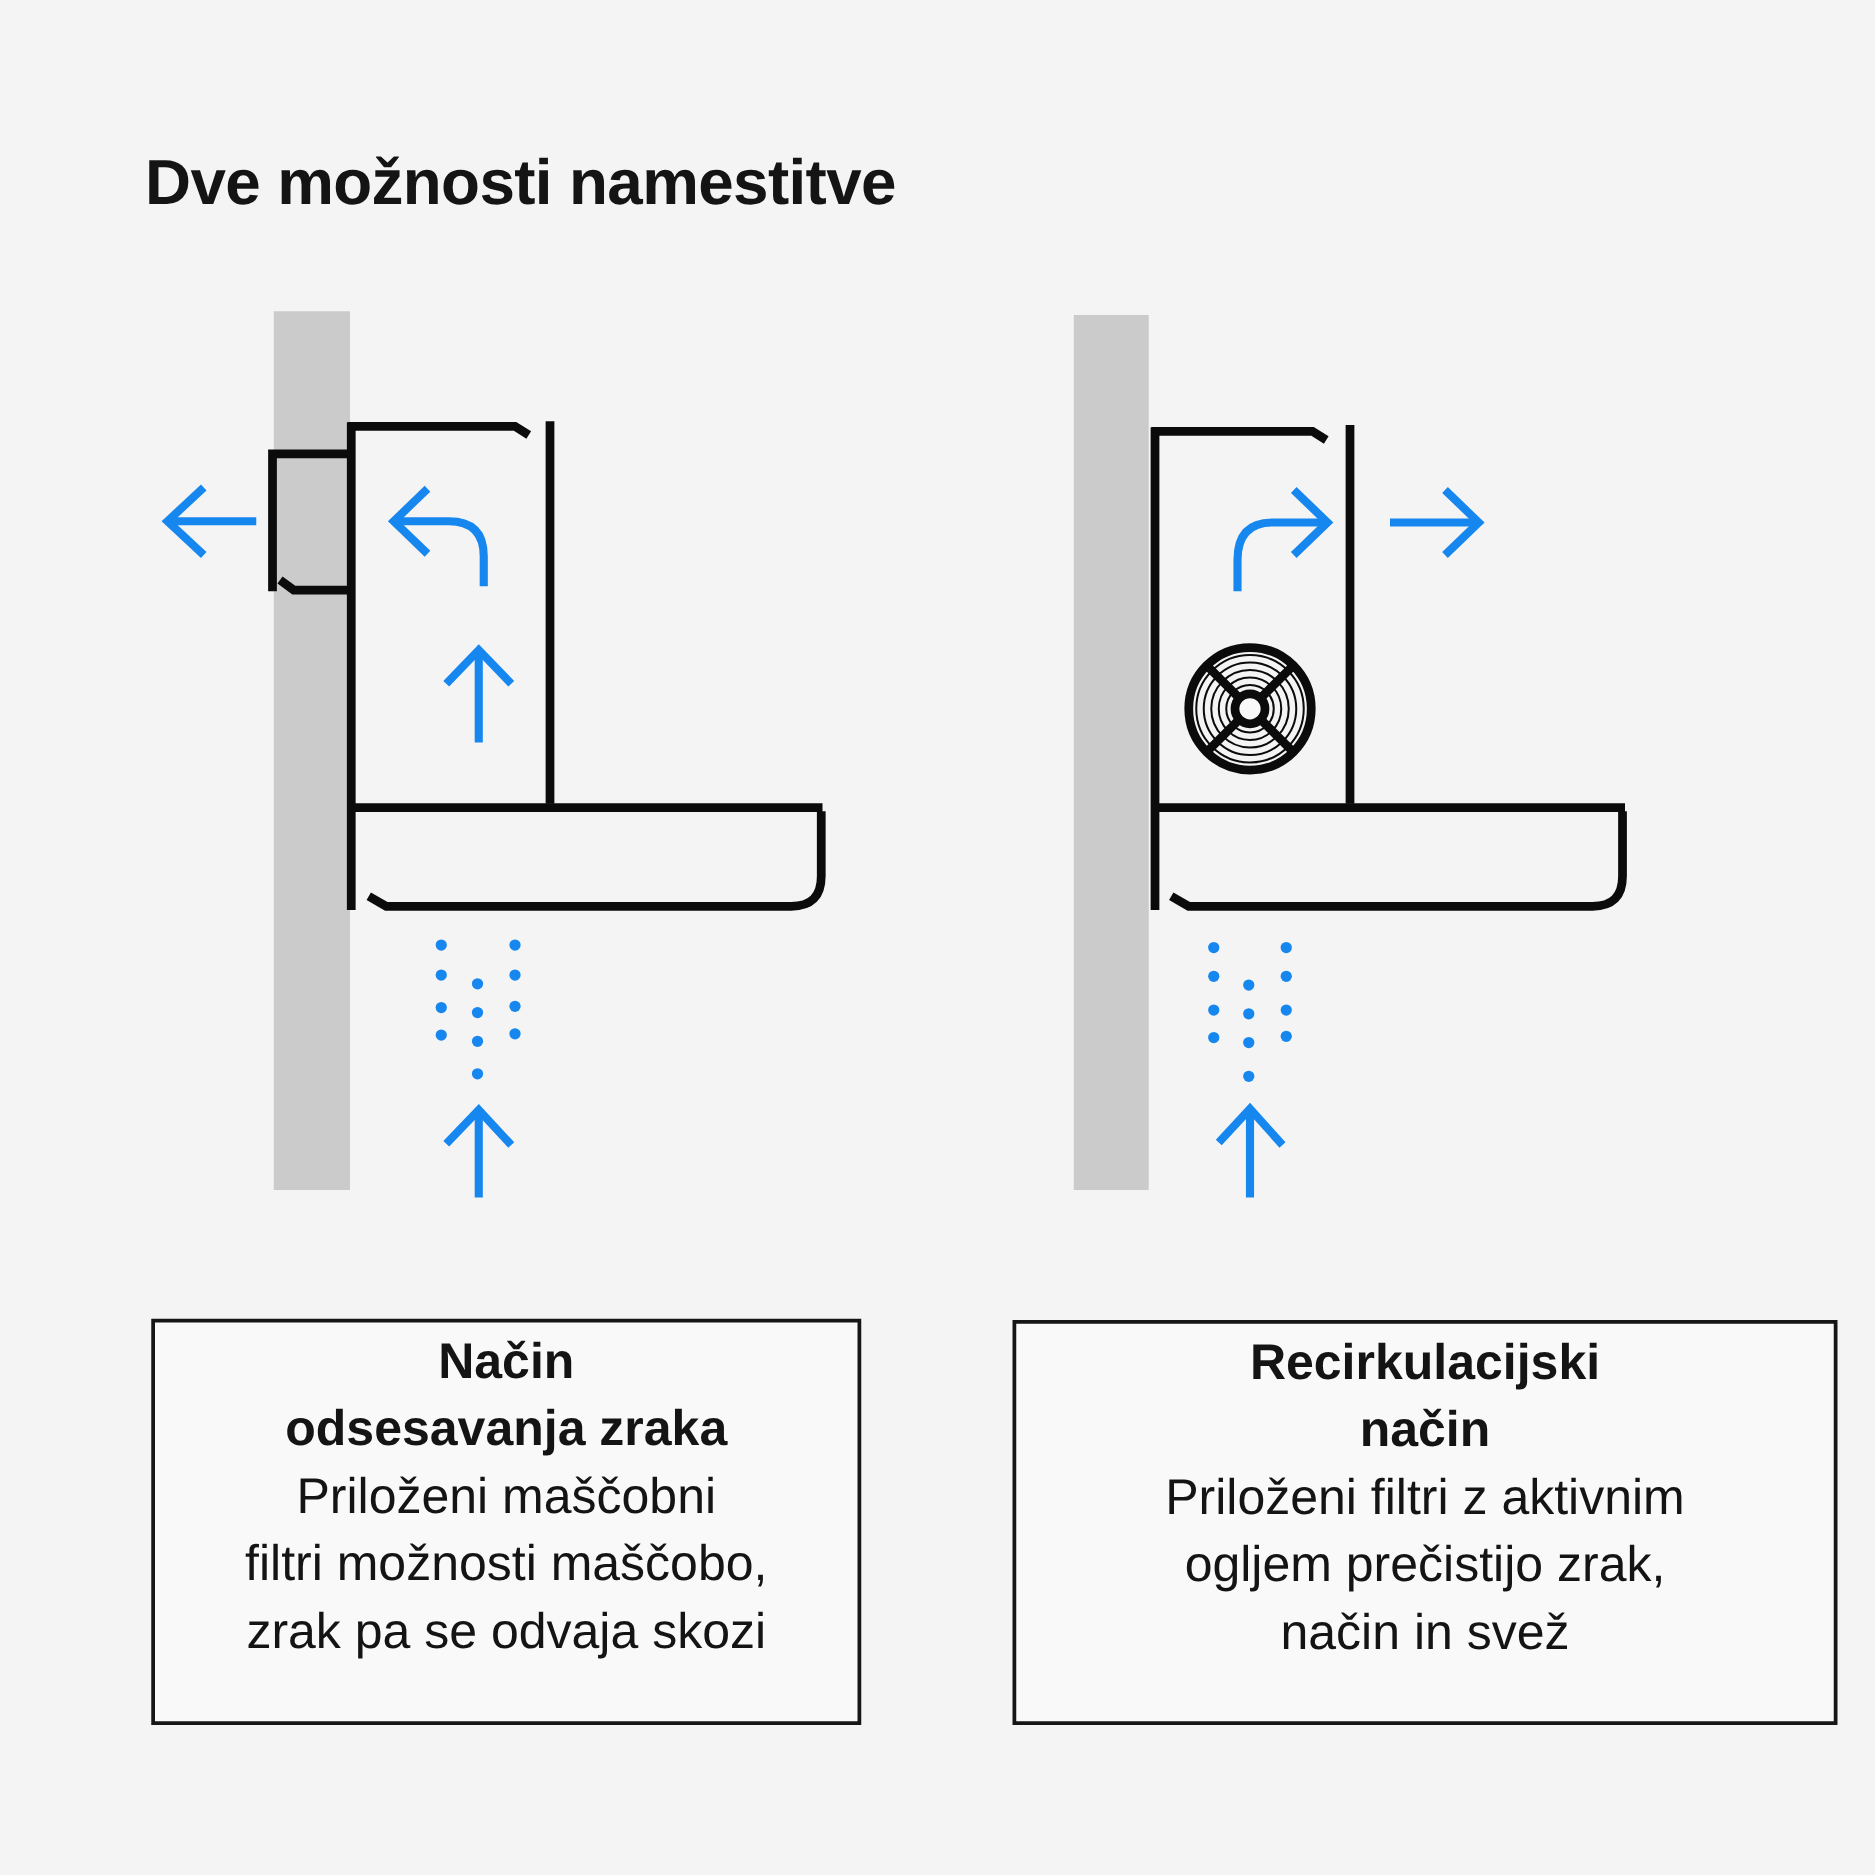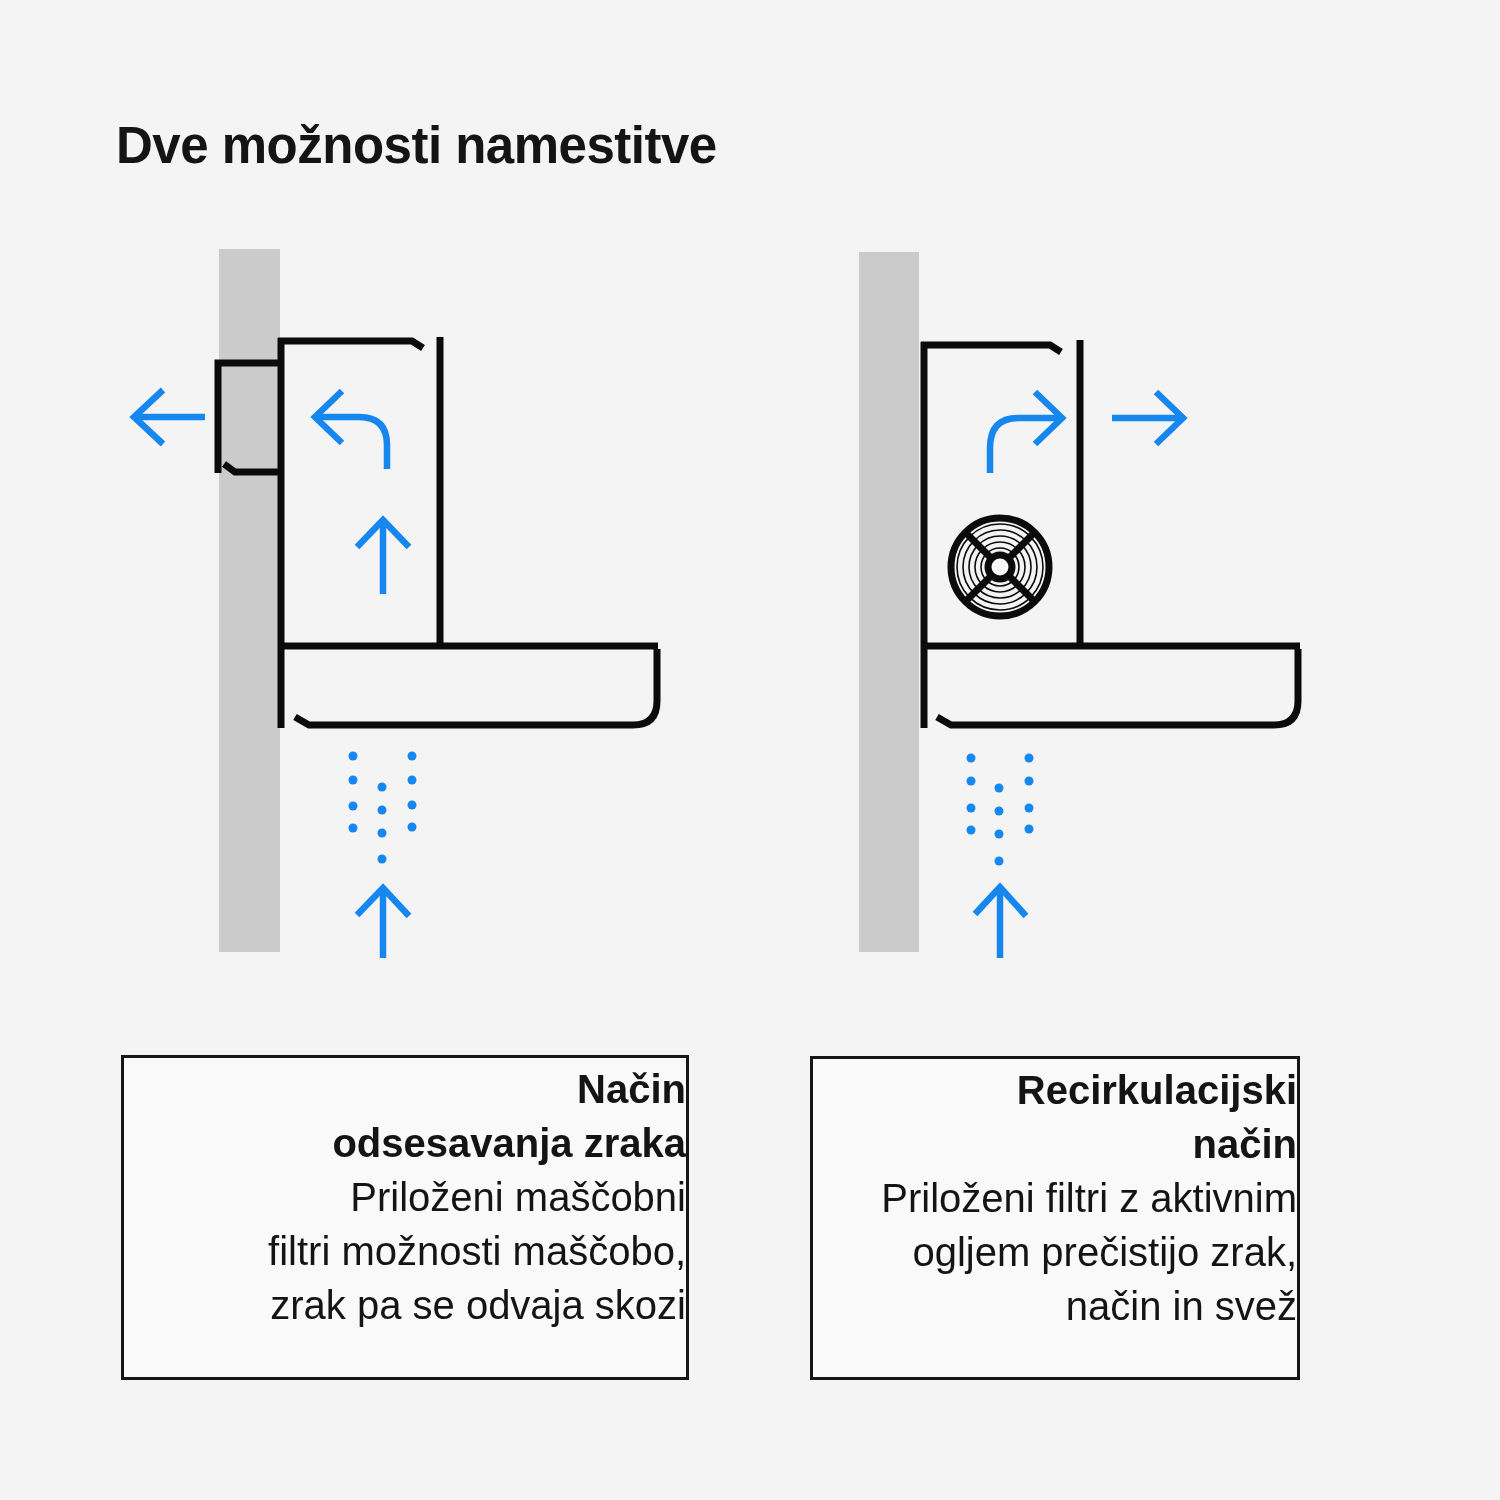--- a/index.html
+++ b/index.html
@@ -34,21 +34,21 @@
   .stroke-black{stroke:var(--line-black);stroke-width:7;fill:none;stroke-linecap:butt;}
   .stroke-thin{stroke:var(--line-black);stroke-width:1.6;fill:none;}
   .stroke-blue{stroke:var(--accent-blue);stroke-width:6.5;fill:none;stroke-linecap:butt;stroke-linejoin:miter;}
   .dot{fill:var(--accent-blue);stroke:none;}
   .hub{fill:var(--box-fill);stroke:var(--line-black);stroke-width:7;}
   .panel{
     position:absolute;
     border:3px solid #161616;
     background:var(--box-fill);
     color:var(--text-color);
-    text-align:right;
+    text-align:center;
     font-size:40px;
     line-height:54px;
     padding-top:4px;
   }
   .panel .heading{font-weight:bold;}
   .panel div{white-space:nowrap;}
 </style>
 </head>
 <body>
 
@@ -174,21 +174,21 @@
   </svg>
 
   <div class="panel" style="left:121px;top:1055px;width:568px;height:325px;">
     <div class="heading">Način</div>
     <div class="heading">odsesavanja zraka</div>
     <div>Priloženi maščobni</div>
     <div>filtri možnosti maščobo,</div>
     <div>zrak pa se odvaja skozi</div>
   </div>
 
-  <div class="panel" style="left:810px;top:1056px;width:490px;height:324px;">
+  <div class="panel" style="left:810px;top:1056px;width:660px;height:324px;">
     <div class="heading">Recirkulacijski</div>
     <div class="heading">način</div>
     <div>Priloženi filtri z aktivnim</div>
     <div>ogljem prečistijo zrak,</div>
     <div>način in svež</div>
   </div>
 
 </div>
 
 </body></html>

